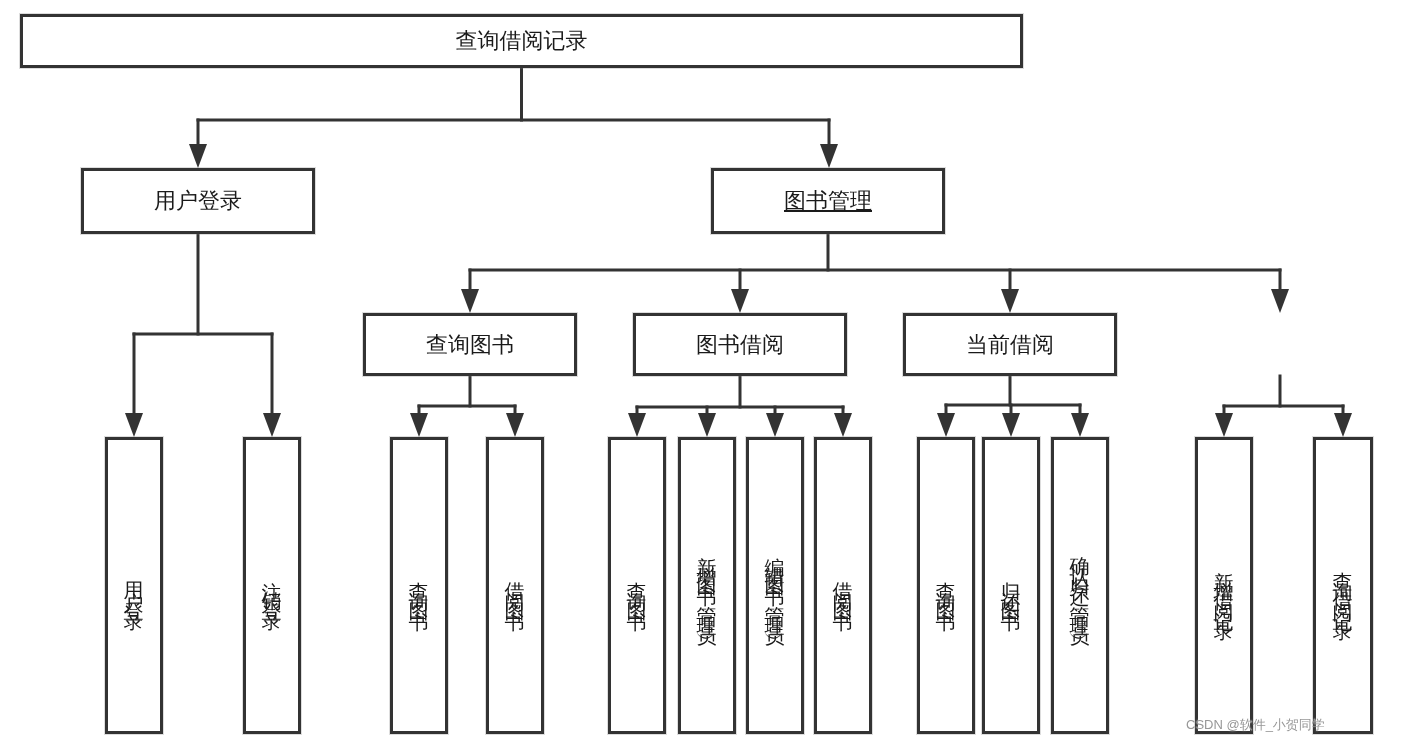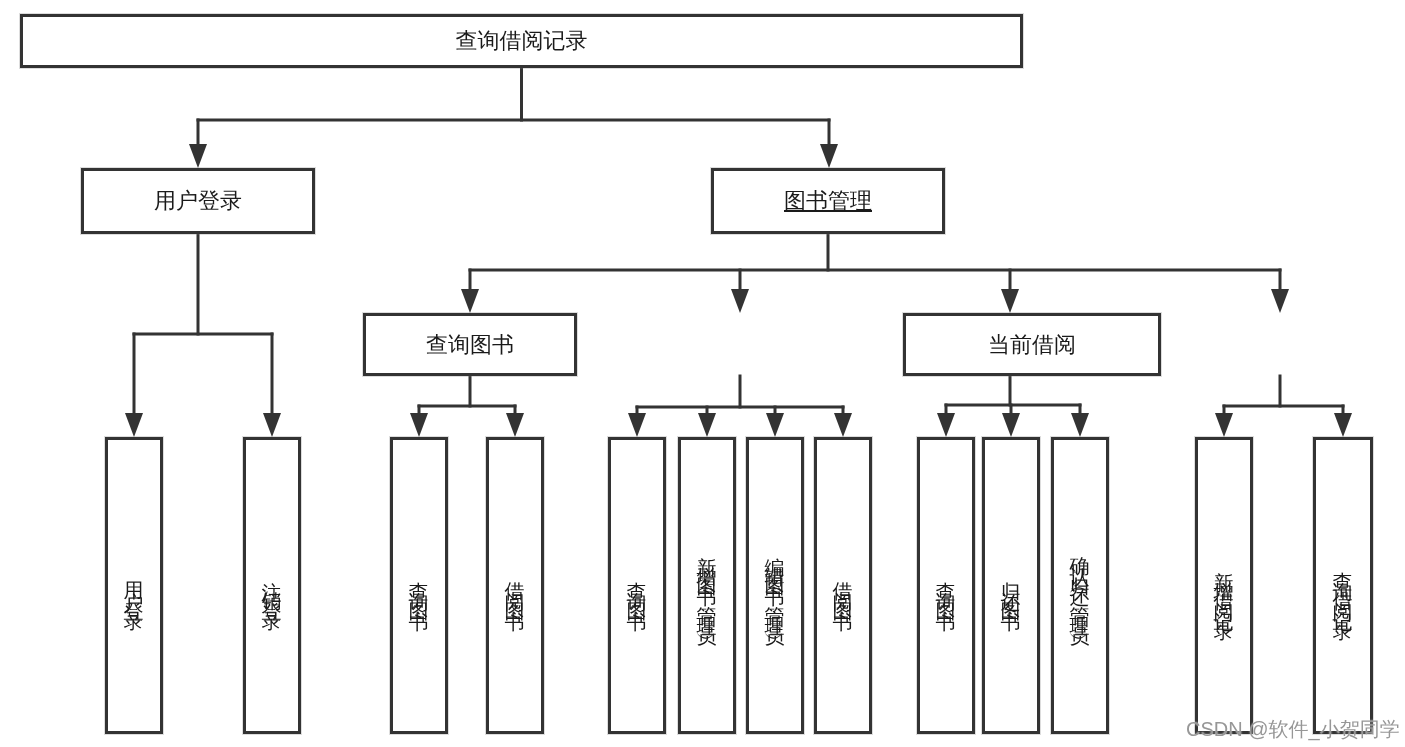--- a/index.html
+++ b/index.html
@@ -52,21 +52,21 @@
     font-size: 20px;
     line-height: 1.1;
     letter-spacing: 10px;
     color: var(--text);
     white-space: nowrap;
   }
   .watermark {
     position: absolute;
     left: 1186px;
     top: 716px;
-    font-size: 20px;
+    font-size: 13px;
     color: var(--wm);
     text-shadow: 0 0 2px rgba(255,255,255,0.85);
     z-index: 3;
     white-space: nowrap;
   }
 </style>
 </head>
 <body>
 
 <div class="canvas">
@@ -154,21 +154,24 @@
   <div class="box" style="left:81px; top:168px; width:234px; height:66px;">
     <span>用户登录</span>
   </div>
   <div class="box" style="left:711px; top:168px; width:234px; height:66px;text-decoration:underline;">
     <span>图书管理</span>
   </div>
 
   <div class="box" style="left:363px; top:313px; width:214px; height:63px;">
     <span>查询图书</span>
   </div>
-  <div class="box" style="left:903px; top:313px; width:258px; height:63px;">
+  <div class="box" style="left:633px; top:313px; width:214px; height:63px;">
+    <span>图书借阅</span>
+  </div>
+  <div class="box" style="left:903px; top:313px; width:214px; height:63px;">
     <span>当前借阅</span>
   </div>
 
   <div class="box leaf" style="left:105px;">
     <span class="vtext">用户登录</span>
   </div>
   <div class="box leaf" style="left:243px;">
     <span class="vtext">注销登录</span>
   </div>
 

